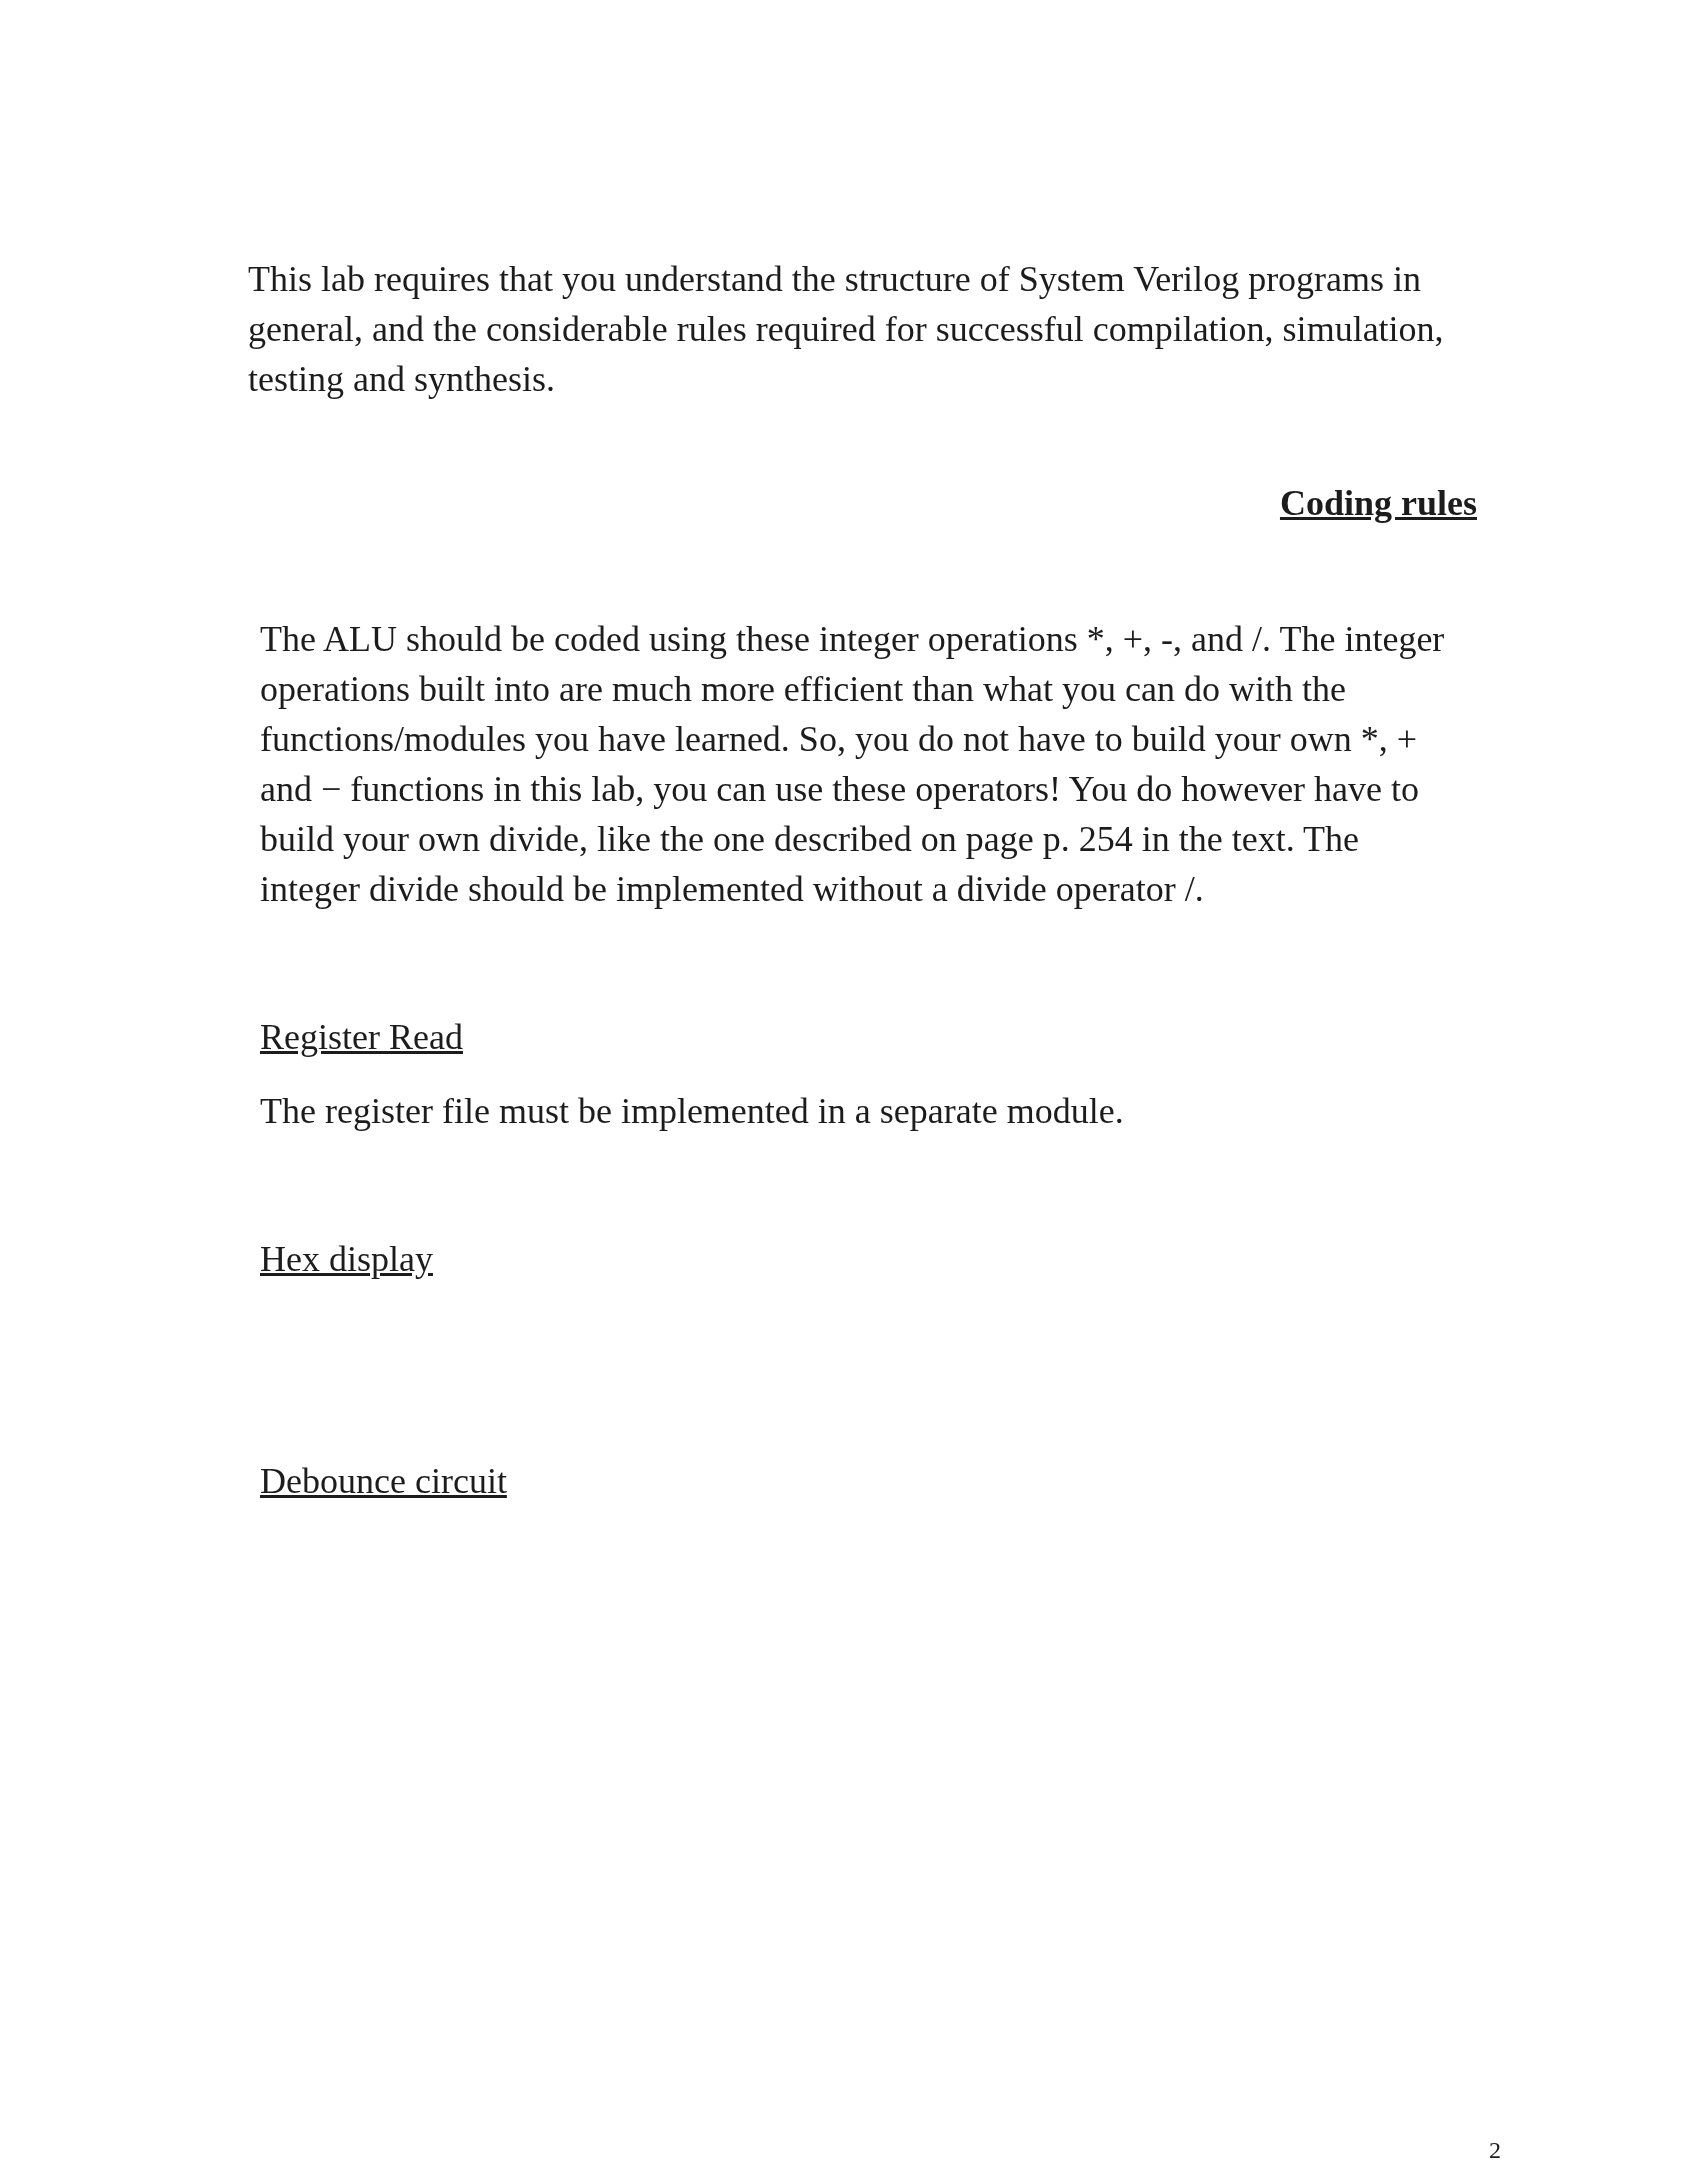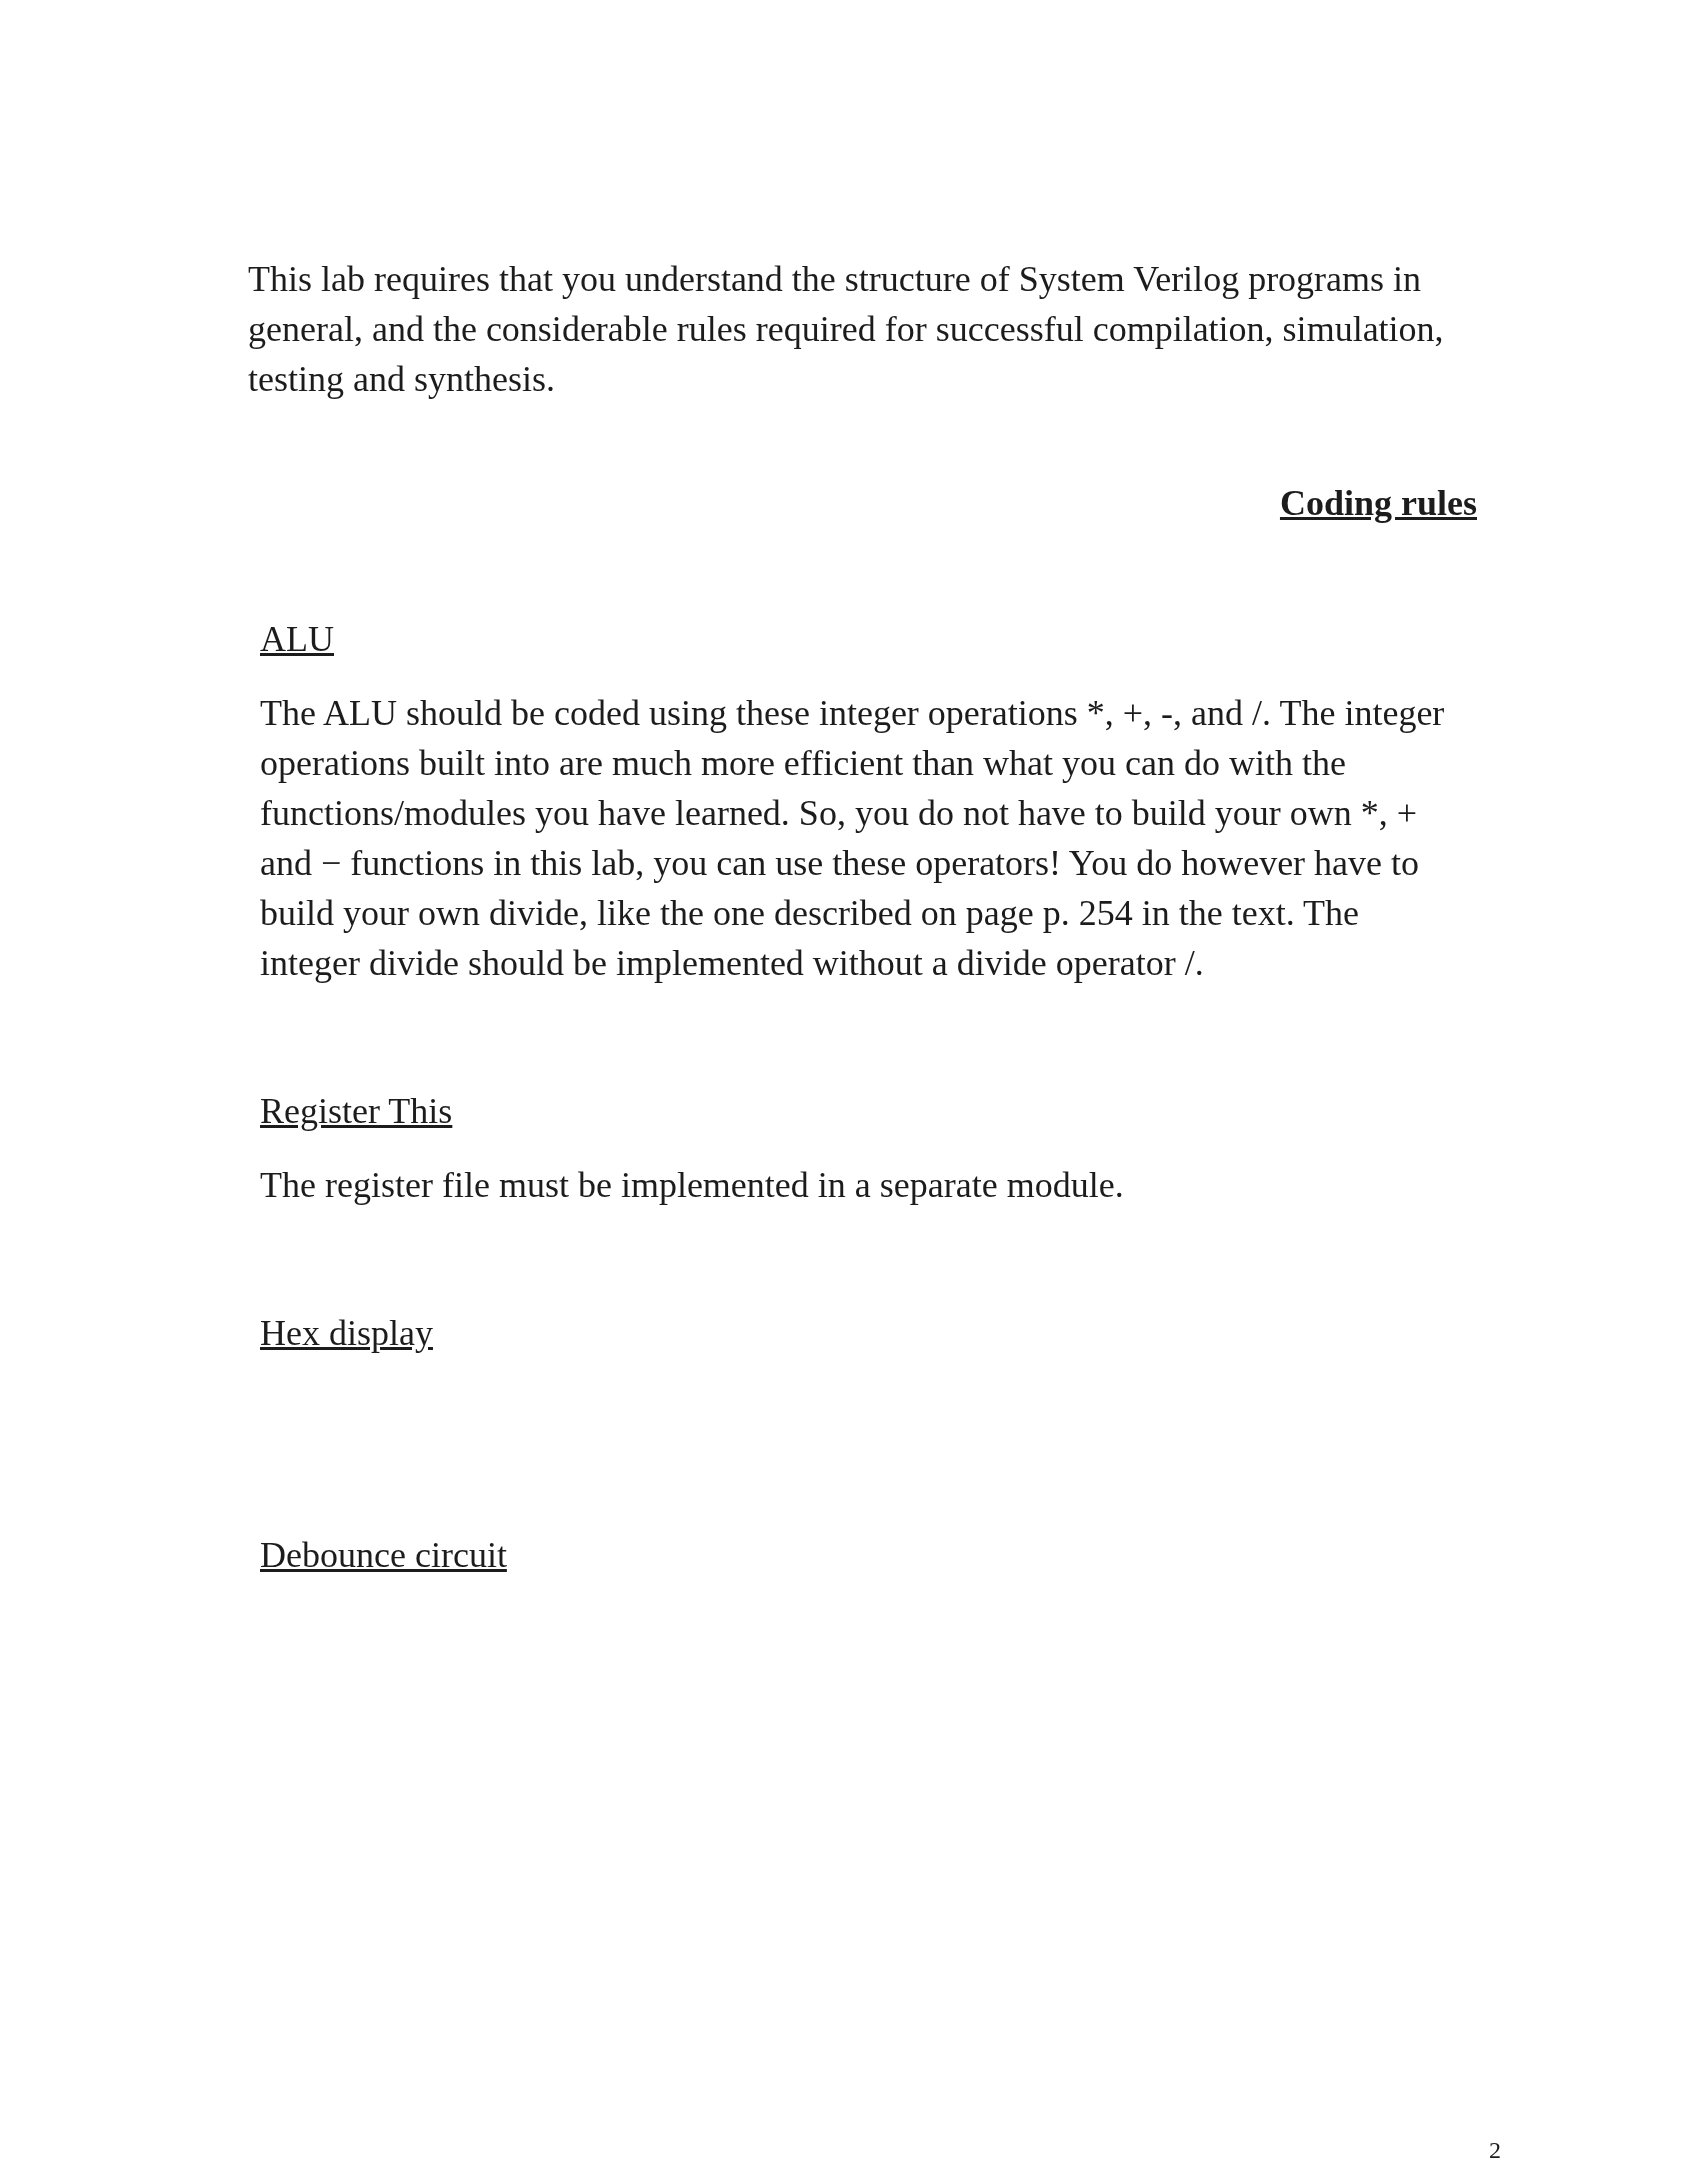--- a/index.html
+++ b/index.html
@@ -64,26 +64,25 @@
 
 <div class="page">
 
   <div class="content">
 
     <p class="intro">This lab requires that you understand the structure of System Verilog programs in general, and the considerable rules required for successful compilation, simulation, testing and synthesis.</p>
 
     <div class="doc-heading">Coding rules</div>
 
     <div class="section">
-      <div class="section-title">ALU</div>
       <div class="section-body">The ALU should be coded using these integer operations *, +, -, and /. The integer operations built into are much more efficient than what you can do with the functions/modules you have learned. So, you do not have to build your own *, + and − functions in this lab, you can use these operators! You do however have to build your own divide, like the one described on page p. 254 in the text. The integer divide should be implemented without a divide operator /.</div>
     </div>
 
     <div class="section">
-      <div class="section-title">Register This</div>
+      <div class="section-title">Register Read</div>
       <div class="section-body">The register file must be implemented in a separate module.</div>
     </div>
 
     <div class="section">
       <div class="section-title">Hex display</div>
     </div>
 
     <div class="section">
     </div>
 

